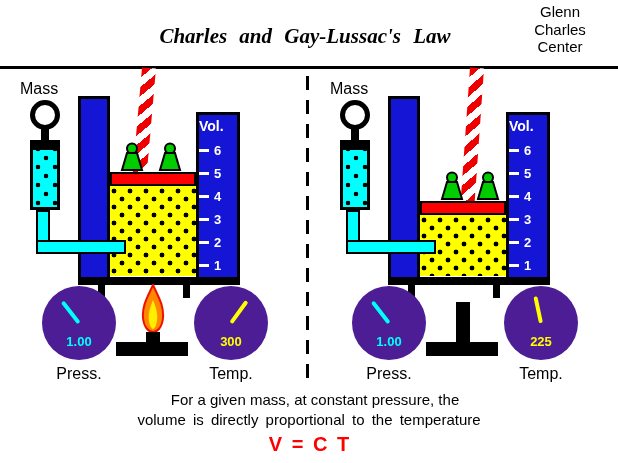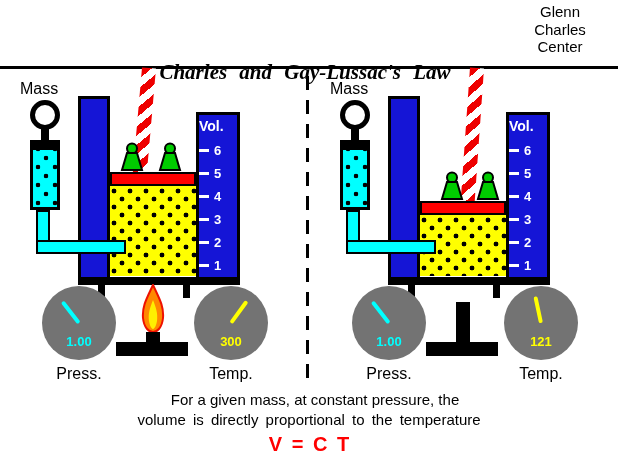--- a/index.html
+++ b/index.html
@@ -8,21 +8,21 @@
     position:relative; width:618px; height:463px; background:#ffffff;
     font-family:"Liberation Sans", sans-serif; color:#000; overflow:hidden;
   }
   svg text { font-family:"Liberation Sans", sans-serif; }
 
   
   .nasa-logo { position:absolute; left:8px; top:2px; }
   .title {
     position:absolute; left:90px; top:24px; width:430px; text-align:center;
     font-family:"Liberation Serif", serif; font-size:21px; font-weight:bold;
-    font-style:italic; word-spacing:7px;margin-top:36px;
+    font-style:italic; word-spacing:7px;
   }
   .org { position:absolute; left:506px; top:3px; width:108px; text-align:center;
          font-size:15px; line-height:1.18; }
   .header-rule { position:absolute; left:0; top:66px; width:618px; height:3px; background:#000; }
   .divider {
     position:absolute; left:306px; top:76px; width:3px; height:302px;
     background:repeating-linear-gradient(#000 0 14px, transparent 14px 24px);
   }
 
   
@@ -87,21 +87,21 @@
   .chamber-bottom { position:absolute; left:70px; top:199px; width:162px; height:8px; background:#000; }
   .leg { position:absolute; top:207px; width:7px; height:13px; background:#000; }
   .leg-l { left:90px; } .leg-r { left:175px; }
 
   .flame { position:absolute; left:131px; top:206px; }
   .stand-stem { position:absolute; left:138px; width:14px; background:#000; }
   .app-left  .stand-stem { top:254px; height:12px; }
   .app-right .stand-stem { top:224px; height:42px; }
   .stand-base { position:absolute; left:108px; top:264px; width:72px; height:14px; background:#000; }
 
-  .gauge { position:absolute; top:208px; width:74px; height:74px; background:#737373; border-radius:50%; }
+  .gauge { position:absolute; top:208px; width:74px; height:74px; background:#4c1d95; border-radius:50%; }
   .gauge-press { left:34px; }  .gauge-temp { left:186px;text-decoration:underline; }
   .needle { position:absolute; left:35px; top:10px; width:4px; height:27px;
             transform-origin:50% 100%; border-radius:2px; }
   .gauge-press .needle { background:#00ffff; transform:rotate(-38deg); }
   .app-left  .gauge-temp .needle { background:#ffff00; transform:rotate(36deg); }
   .app-right .gauge-temp .needle { background:#ffff00; transform:rotate(-12deg); }
   .gauge-value { position:absolute; left:0; bottom:11px; width:100%; text-align:center;
                  font-size:13px; font-weight:bold; }
   .gauge-press .gauge-value { color:#00ffff; }
   .gauge-temp  .gauge-value { color:#ffff00; }
@@ -246,21 +246,21 @@
     <div class="stand-base"></div>
 
     <div class="gauge gauge-press">
       <div class="needle"></div>
       <div class="gauge-value">1.00</div>
     </div>
     <div class="gauge-label label-press">Press.</div>
 
     <div class="gauge gauge-temp">
       <div class="needle"></div>
-      <div class="gauge-value">121</div>
+      <div class="gauge-value">225</div>
     </div>
     <div class="gauge-label label-temp">Temp.</div>
   </div>
 
   <div class="caption1">For a given mass, at constant pressure, the</div>
   <div class="caption2">volume is directly proportional to the temperature</div>
   <div class="equation">V = C T</div>
 
 </div>
 

